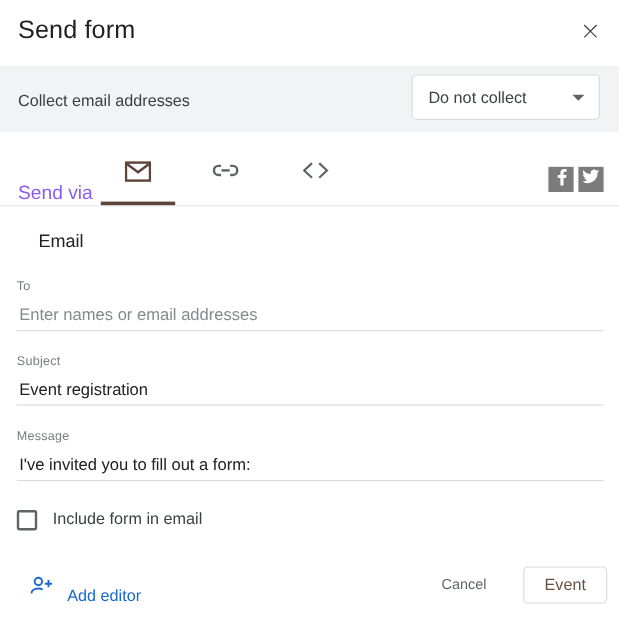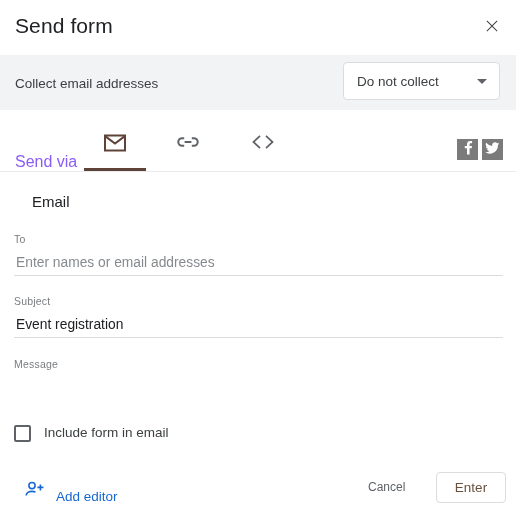--- a/index.html
+++ b/index.html
@@ -365,34 +365,35 @@
     <input class="field-input" type="text" placeholder="Enter names or email addresses" style="">
   </div>
 
   <div class="field field-subject">
     <div class="field-label">Subject</div>
     <input class="field-input" type="text" value="Event registration" style="">
   </div>
 
   <div class="field field-message">
     <div class="field-label">Message</div>
+    <input class="field-input" type="text" value="I've invited you to fill out a form:" style="">
   </div>
 
   <div class="checkbox-row">
     <span class="checkbox-box"></span>
     <span class="checkbox-label">Include form in email</span>
   </div>
 
   <div class="add-editor">
     <span>
       <svg width="20" height="17" viewBox="0 0 20 17" aria-hidden="true">
         <circle cx="7" cy="4.6" r="3.1" fill="none" stroke="#1967d2" stroke-width="1.6"></circle>
         <path d="M1.2 14.6c0-2.6 2.6-4.2 5.8-4.2 1.3 0 2.5.3 3.5.7" fill="none" stroke="#1967d2" stroke-width="1.6"></path>
         <path d="M15.4 3.4v6M12.4 6.4h6" stroke="#1967d2" stroke-width="1.6" fill="none"></path>
       </svg>
     </span>
     <span class="add-editor-label">Add editor</span>
   </div>
 
   <button class="cancel-btn">Cancel</button>
-  <button class="send-btn">Enter</button>
+  <button class="send-btn">Event</button>
 
 </div>
 
 </body></html>

